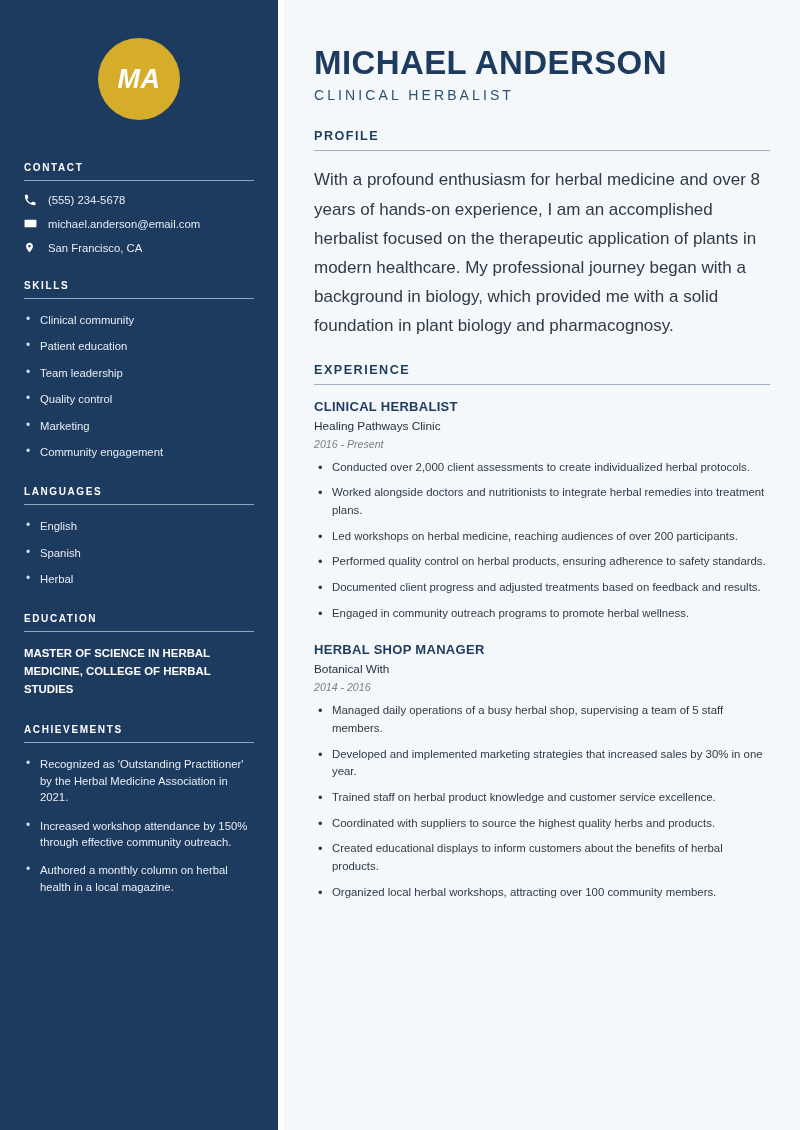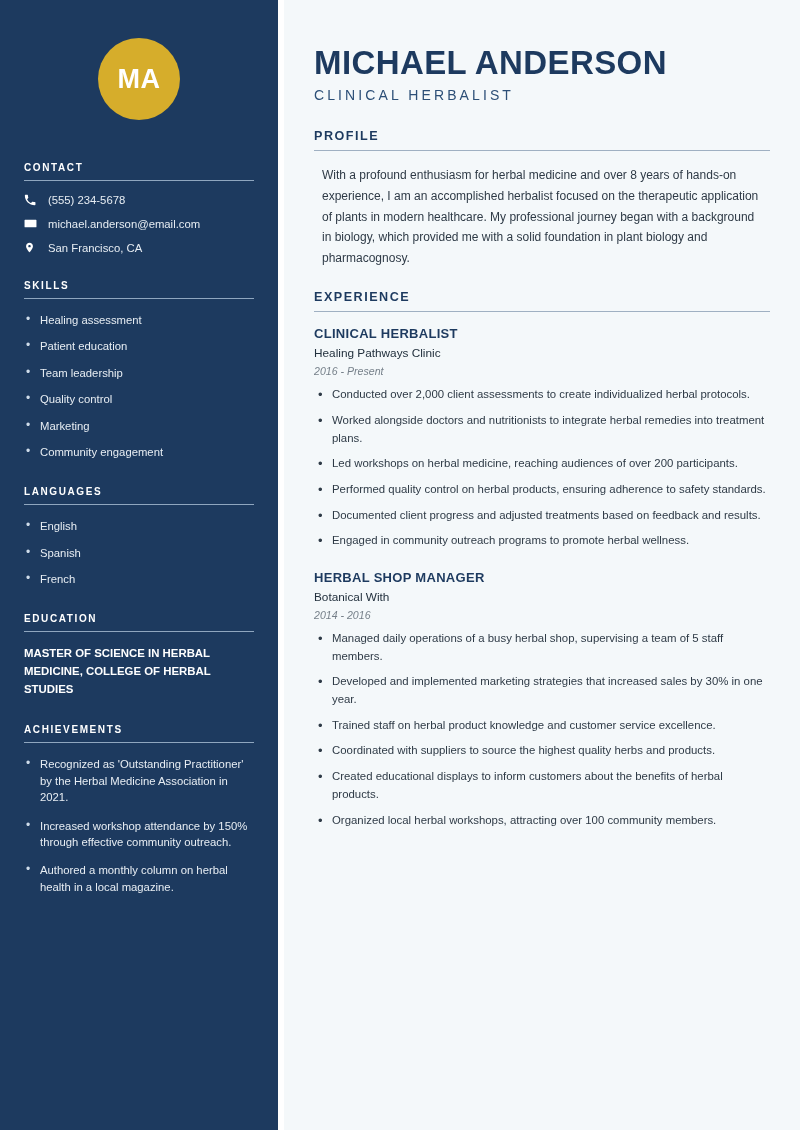--- a/index.html
+++ b/index.html
@@ -28,20 +28,21 @@
     background: #1d3a5f;
     box-sizing: border-box;
     padding: 0 24px;
     color: #ffffff;
   }
   .avatar-wrap {
     display: flex;
     justify-content: center;
     padding-top: 38px;
     padding-bottom: 42px;
+    font-style: italic;
   }
   .avatar {
     width: 82px;
     height: 82px;
     border-radius: 50%;
     background: #d6ad2b;
     color: #ffffff;
     display: flex;
     align-items: center;
     justify-content: center;
@@ -145,24 +146,24 @@
     color: #1d3a5f;
     letter-spacing: 1.5px;
     margin: 0 0 7px 0;
   }
   .main-rule {
     height: 1px;
     background: #9fb0c2;
     margin-bottom: 14px;
   }
   .profile-text {
-    font-size: 12px;
+    font-size: 17px;
     line-height: 1.72;
     color: #2e3a46;
-    margin: 8px;
+    margin: 0;
   }
   .exp-entry { margin-bottom: 20px; }
   .exp-role {
     font-size: 13px;
     font-weight: bold;
     color: #1d3a5f;
     letter-spacing: 0.3px;
     margin: 0 0 5px 0;
   }
   .exp-company {
@@ -239,36 +240,36 @@
           </svg>
         </span>
         <span>San Francisco, CA</span>
       </div>
     </section>
 
     <section class="side-section">
       <h2 class="side-heading">SKILLS</h2>
       <div class="side-rule"></div>
       <ul class="side-list">
-        <li>Healing assessment</li>
+        <li>Clinical community</li>
         <li>Patient education</li>
         <li>Team leadership</li>
         <li>Quality control</li>
         <li>Marketing</li>
         <li>Community engagement</li>
       </ul>
     </section>
 
     <section class="side-section">
       <h2 class="side-heading">LANGUAGES</h2>
       <div class="side-rule"></div>
       <ul class="side-list">
         <li>English</li>
         <li>Spanish</li>
-        <li>French</li>
+        <li>Herbal</li>
       </ul>
     </section>
 
     <section class="side-section">
       <h2 class="side-heading">EDUCATION</h2>
       <div class="side-rule"></div>
       <div class="edu-entry">MASTER OF SCIENCE IN HERBAL MEDICINE, COLLEGE OF HERBAL STUDIES</div>
     </section>
 
     <section class="side-section">

